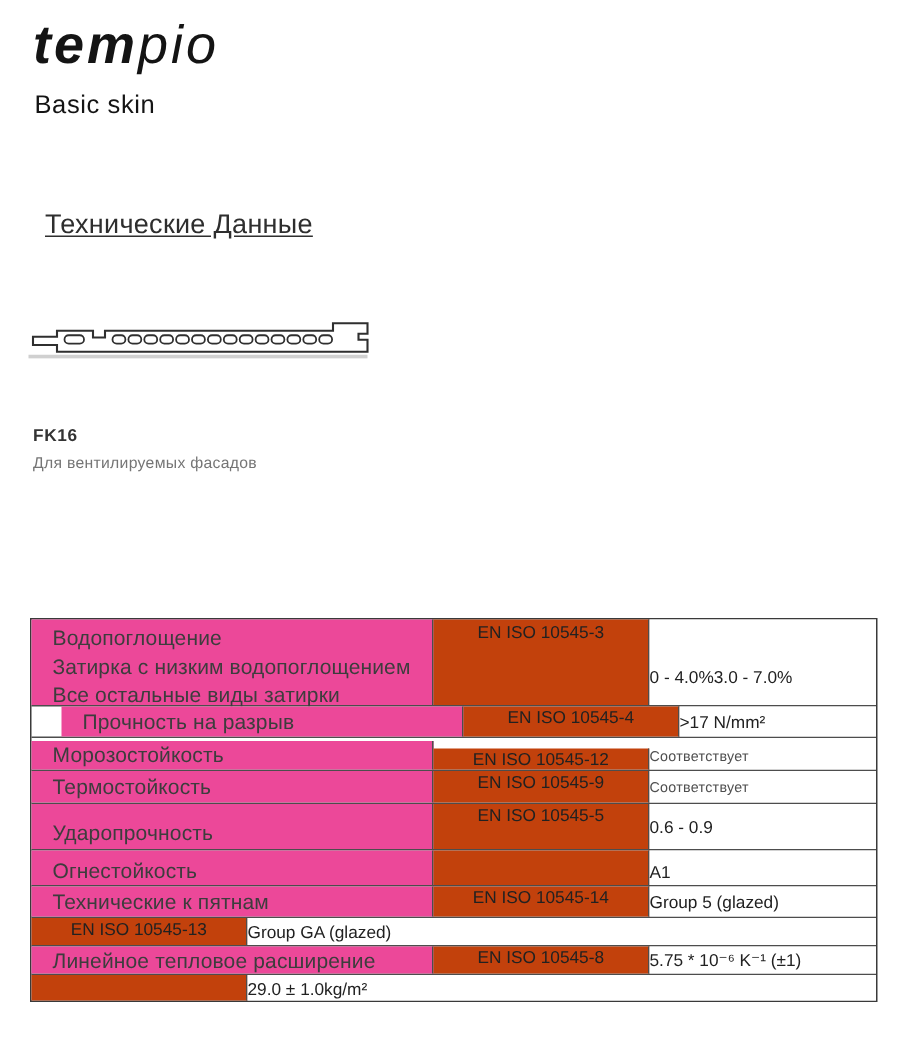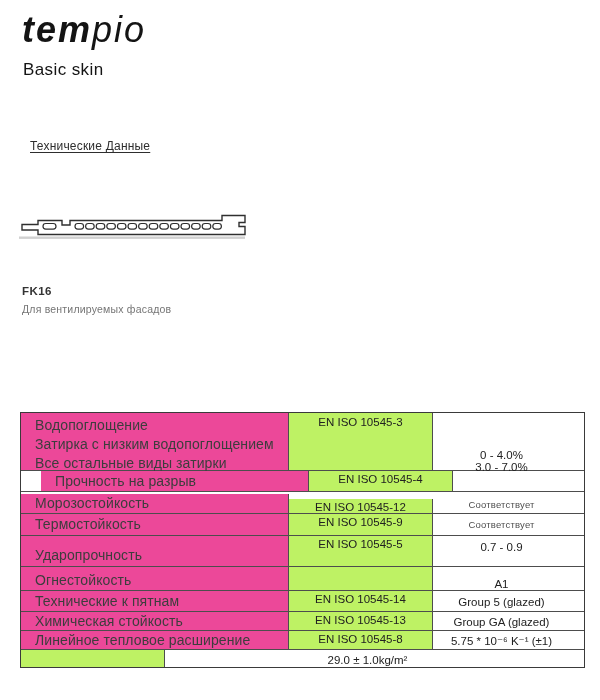--- a/index.html
+++ b/index.html
@@ -9,21 +9,21 @@
     color:#1e1e1e;overflow:hidden;
   }
   .abs{position:absolute;}
   
   .brand{left:22px;top:8px;font-size:36px;line-height:1.2;letter-spacing:2px;color:#141414;white-space:nowrap;font-style:italic;}
   .brand .b{font-weight:700;}
   .brand .l{font-weight:400;}
   .subtitle{left:23px;top:60px;font-size:17px;color:#141414;letter-spacing:0.4px;}
   
   .section-title{
-    left:30px;top:139px;font-size:12px;color:#2e2e2e;letter-spacing:0.2px;
+    left:30px;top:139px;font-size:18px;color:#2e2e2e;letter-spacing:0.2px;
     text-decoration:underline;text-underline-offset:2px;cursor:pointer;
   }
   
   .profile{left:18px;top:211px;width:236px;height:36px;}
   
   .prod-code{left:22px;top:285px;font-size:11.5px;font-weight:700;letter-spacing:0.4px;color:#333333;}
   .prod-desc{left:22px;top:303px;font-size:10.5px;color:#757575;letter-spacing:0.2px;}
   
   .spec-table{
     left:20px;top:412px;width:563px;
@@ -31,27 +31,27 @@
   }
   .trow{display:flex;border-bottom:1px solid #4d4d4d;}
   .trow:last-child{border-bottom:none;}
   .cell{box-sizing:border-box;}
   .c1{
     width:268px;background:#ec4899;border-right:1px solid #4d4d4d;
     padding:0 8px 0 14px;font-size:14px;color:#3d3d3d;letter-spacing:0.1px;
     display:flex;flex-direction:column;justify-content:center;
   }
   .c2{
-    width:144px;border-right:1px solid #4d4d4d;background:#bef264;
+    width:144px;border-right:1px solid #4d4d4d;background:#c2410c;
     font-size:11.5px;color:#212121;text-align:center;
     display:flex;flex-direction:column;align-items:center;padding-top:2px;
   }
   .c3{
     flex:1;background:#fff;font-size:11.5px;color:#212121;text-align:center;
-    display:flex;flex-direction:column;align-items:center;padding-top:2px;padding-right:14px;
+    display:flex;flex-direction:row;align-items:center;padding-top:2px;padding-right:14px;
   }
   .pline{line-height:19px;}
   .vline{line-height:19px;min-height:0;}
   .small .vline{font-size:9.5px;color:#4e4e4e;letter-spacing:0.2px;line-height:17px;}
   
   .r1{height:57px;}
   .r1 .c1{justify-content:flex-start;padding-top:3px;}
   .r1 .c2{padding-top:3px;}
   .r1 .c3{padding-top:21px;}
   .r1 .c3 .vline{height:19px;}
@@ -127,20 +127,23 @@
         <div class="vline">3.0 - 7.0%</div>
       </div>
     </div>
     <div class="trow r2">
       <div class="cell c1">
         <div class="pline">Прочность на разрыв</div>
       </div>
       <div class="cell c2">
         <div>EN ISO 10545-4</div>
       </div>
+      <div class="cell c3">
+        <div class="vline">&gt;17 N/mm²</div>
+      </div>
     </div>
     <div class="trow r3">
       <div class="cell c1">
         <div class="pline">Морозостойкость</div>
       </div>
       <div class="cell c2">
         <div>EN ISO 10545-12</div>
       </div>
       <div class="cell c3 small">
         <div class="vline">Соответствует</div>
@@ -158,21 +161,21 @@
       </div>
     </div>
     <div class="trow r5">
       <div class="cell c1">
         <div class="pline">Ударопрочность</div>
       </div>
       <div class="cell c2">
         <div>EN ISO 10545-5</div>
       </div>
       <div class="cell c3">
-        <div class="vline">0.7 - 0.9</div>
+        <div class="vline">0.6 - 0.9</div>
       </div>
     </div>
     <div class="trow r6">
       <div class="cell c1">
         <div class="pline">Огнестойкость</div>
       </div>
       <div class="cell c2"></div>
       <div class="cell c3">
         <div class="vline">A1</div>
       </div>
@@ -182,23 +185,20 @@
         <div class="pline">Технические к пятнам</div>
       </div>
       <div class="cell c2">
         <div>EN ISO 10545-14</div>
       </div>
       <div class="cell c3">
         <div class="vline">Group 5 (glazed)</div>
       </div>
     </div>
     <div class="trow r8">
-      <div class="cell c1">
-        <div class="pline">Химическая стойкость</div>
-      </div>
       <div class="cell c2">
         <div>EN ISO 10545-13</div>
       </div>
       <div class="cell c3">
         <div class="vline">Group GA (glazed)</div>
       </div>
     </div>
     <div class="trow r9">
       <div class="cell c1">
         <div class="pline">Линейное тепловое расширение</div>

